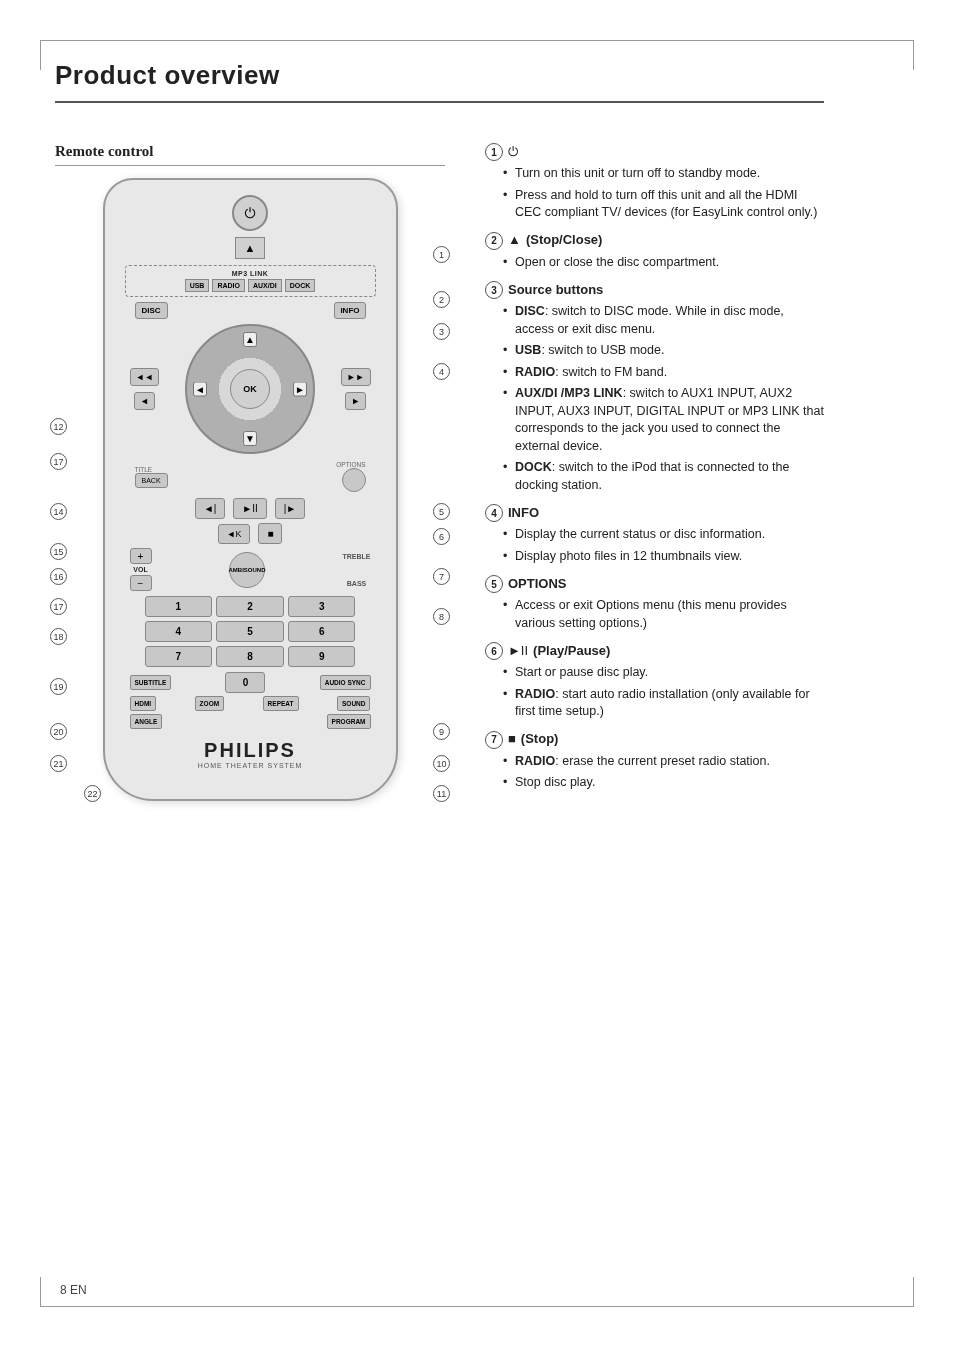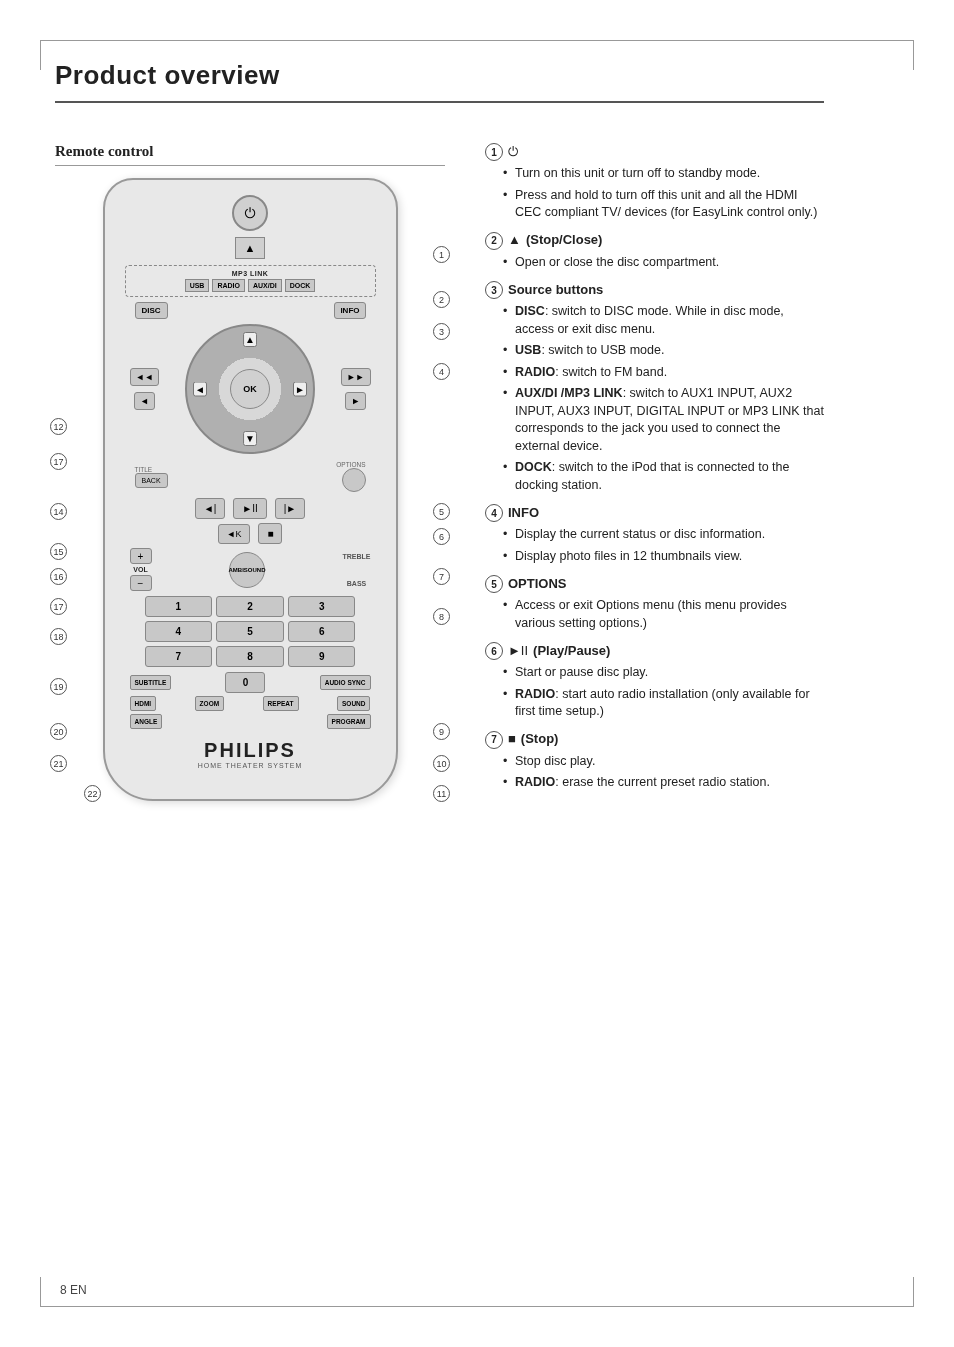--- a/index.html
+++ b/index.html
@@ -755,22 +755,22 @@
         </ul>
       </div>
 
       <div class="entry">
         <div class="entry-header">
           <span class="circle-num">7</span>
           <span class="entry-icon">■</span>
           <span class="entry-title">(Stop)</span>
         </div>
         <ul class="bullet-list">
+          <li><span class="bold-term">RADIO</span>: erase the current preset radio station.</li>
           <li>Stop disc play.</li>
-          <li><span class="bold-term">RADIO</span>: erase the current preset radio station.</li>
         </ul>
       </div>
 
     </div>
   </div>
 
   <div class="page-footer">8    EN</div>
 
 </div>
 

